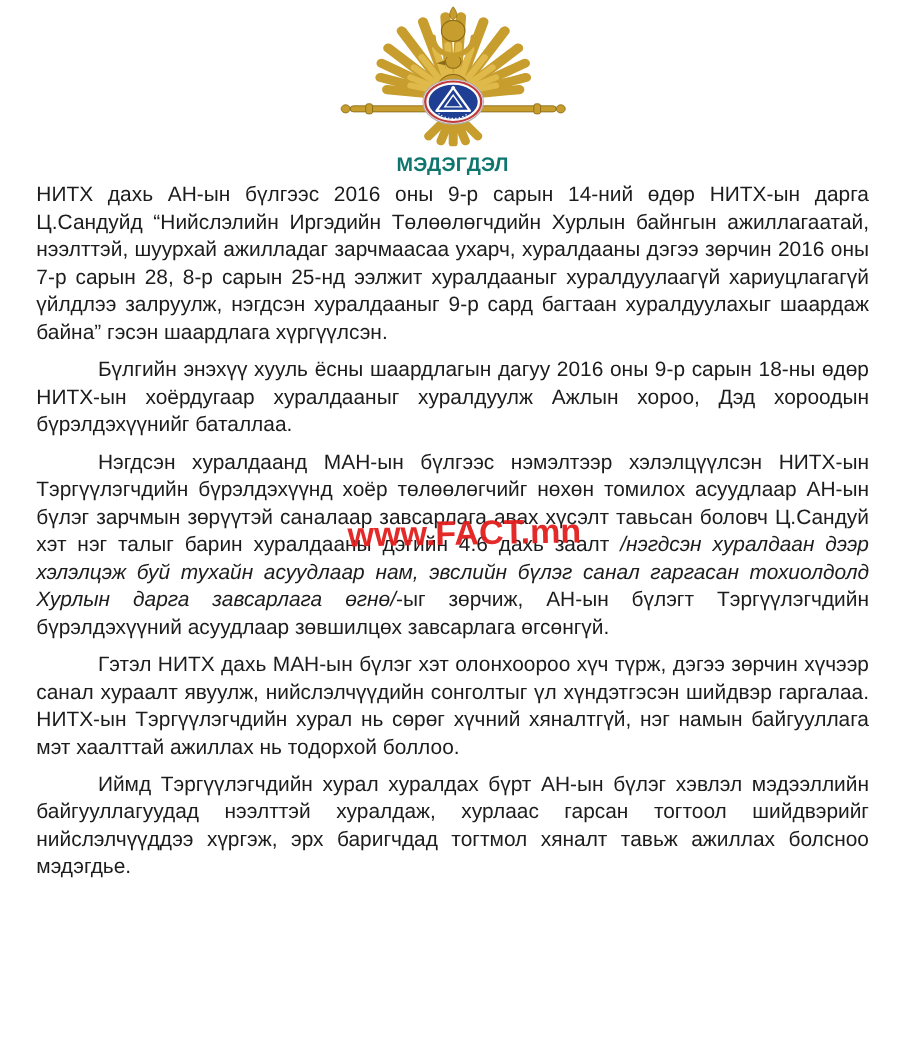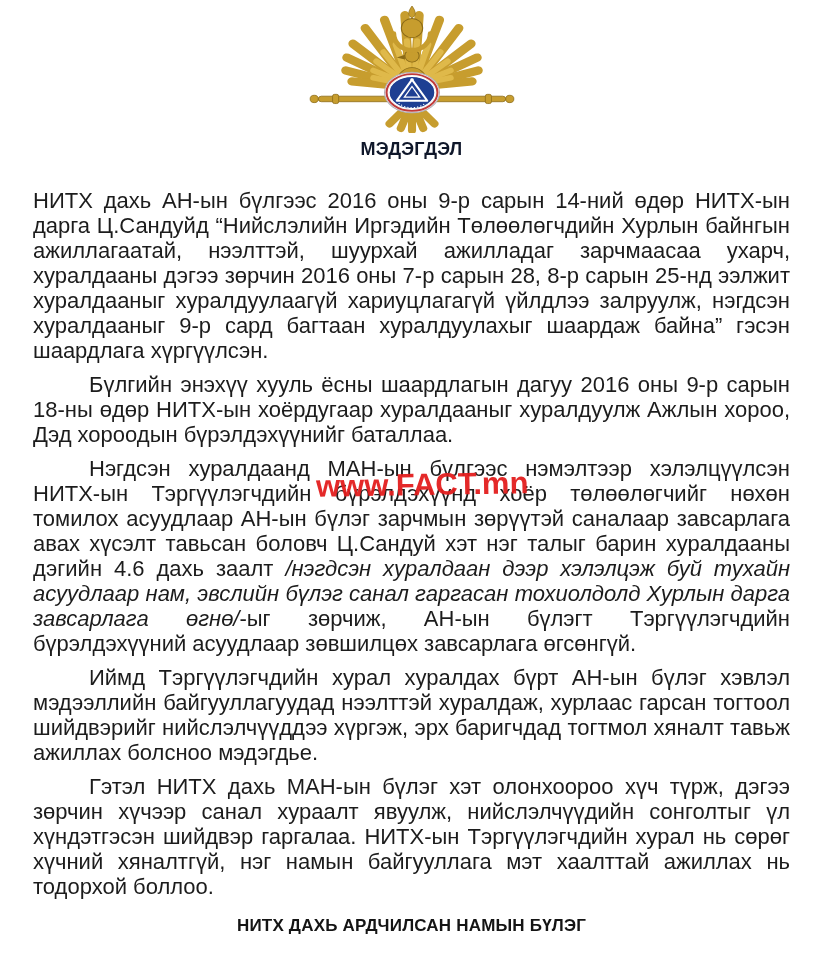--- a/index.html
+++ b/index.html
@@ -18,24 +18,24 @@
     font-family:"Liberation Sans","DejaVu Sans",sans-serif;
     color:#1c1c1c;
     position:relative;
     overflow:hidden;
   }
   .page{padding:6px 33px 0 33px;}
   .emblem-wrap{text-align:center;line-height:0;margin:0 0 2px 0;}
   .emblem{display:inline-block;}
   .doc-title{
     font-size:18px;font-weight:bold;text-align:center;
-    margin:6px 0 28px 0;letter-spacing:0.2px;color:#0f172a;
+    margin:6px 0 5px 0;letter-spacing:0.2px;color:#0f766e;
   }
   .para{
-    font-size:22px;line-height:25px;
+    font-size:19px;line-height:25px;
     text-align:justify;text-justify:inter-word;
     margin:0 0 9px 0;text-indent:56px;
   }
   .para.first{text-indent:0;}
   .italic{font-style:italic;}
   .doc-footer{
     font-size:17px;font-weight:bold;text-align:center;
     margin:17px 0 0 0;color:#141414;letter-spacing:0.2px;
   }
   .watermark{
@@ -123,21 +123,20 @@
 
   <div class="doc-title">МЭДЭГДЭЛ</div>
 
   <p class="para first"><span>НИТХ дахь АН-ын бүлгээс 2016 оны 9-р сарын 14-ний өдөр НИТХ-ын дарга Ц.Сандуйд “Нийслэлийн Иргэдийн Төлөөлөгчдийн Хурлын байнгын ажиллагаатай, нээлттэй, шуурхай ажилладаг зарчмаасаа ухарч, хуралдааны дэгээ зөрчин 2016 оны 7-р сарын 28, 8-р сарын 25-нд ээлжит хуралдааныг хуралдуулаагүй хариуцлагагүй үйлдлээ залруулж, нэгдсэн хуралдааныг 9-р сард багтаан хуралдуулахыг шаардаж байна” гэсэн шаардлага хүргүүлсэн.</span></p>
 
   <p class="para"><span>Бүлгийн энэхүү хууль ёсны шаардлагын дагуу 2016 оны 9-р сарын 18-ны өдөр НИТХ-ын хоёрдугаар хуралдааныг хуралдуулж Ажлын хороо, Дэд хороодын бүрэлдэхүүнийг баталлаа.</span></p>
 
   <p class="para"><span>Нэгдсэн хуралдаанд МАН-ын бүлгээс нэмэлтээр хэлэлцүүлсэн НИТХ-ын Тэргүүлэгчдийн бүрэлдэхүүнд хоёр төлөөлөгчийг нөхөн томилох асуудлаар АН-ын бүлэг зарчмын зөрүүтэй саналаар завсарлага авах хүсэлт тавьсан боловч Ц.Сандуй хэт нэг талыг барин хуралдааны дэгийн 4.6 дахь заалт </span><span class="italic">/нэгдсэн хуралдаан дээр хэлэлцэж буй тухайн асуудлаар нам, эвслийн бүлэг санал гаргасан тохиолдолд Хурлын дарга завсарлага өгнө/</span><span>-ыг зөрчиж, АН-ын бүлэгт Тэргүүлэгчдийн бүрэлдэхүүний асуудлаар зөвшилцөх завсарлага өгсөнгүй.</span></p>
 
 
+  <p class="para"><span>Гэтэл НИТХ дахь МАН-ын бүлэг хэт олонхоороо хүч түрж, дэгээ зөрчин хүчээр санал хураалт явуулж, нийслэлчүүдийн сонголтыг үл хүндэтгэсэн шийдвэр гаргалаа. НИТХ-ын Тэргүүлэгчдийн хурал нь сөрөг хүчний хяналтгүй, нэг намын байгууллага мэт хаалттай ажиллах нь тодорхой боллоо.</span></p>
+
   <p class="para"><span>Иймд Тэргүүлэгчдийн хурал хуралдах бүрт АН-ын бүлэг хэвлэл мэдээллийн байгууллагуудад нээлттэй хуралдаж, хурлаас гарсан тогтоол шийдвэрийг нийслэлчүүддээ хүргэж, эрх баригчдад тогтмол хяналт тавьж ажиллах болсноо мэдэгдье.</span></p>
 
-  <p class="para"><span>Гэтэл НИТХ дахь МАН-ын бүлэг хэт олонхоороо хүч түрж, дэгээ зөрчин хүчээр санал хураалт явуулж, нийслэлчүүдийн сонголтыг үл хүндэтгэсэн шийдвэр гаргалаа. НИТХ-ын Тэргүүлэгчдийн хурал нь сөрөг хүчний хяналтгүй, нэг намын байгууллага мэт хаалттай ажиллах нь тодорхой боллоо.</span></p>
-
-  <div class="doc-footer">НИТХ ДАХЬ АРДЧИЛСАН НАМЫН БҮЛЭГ</div>
 
 </div>
 
 <div class="watermark"><span>www.FACT.mn</span></div>
 
 </body></html>

